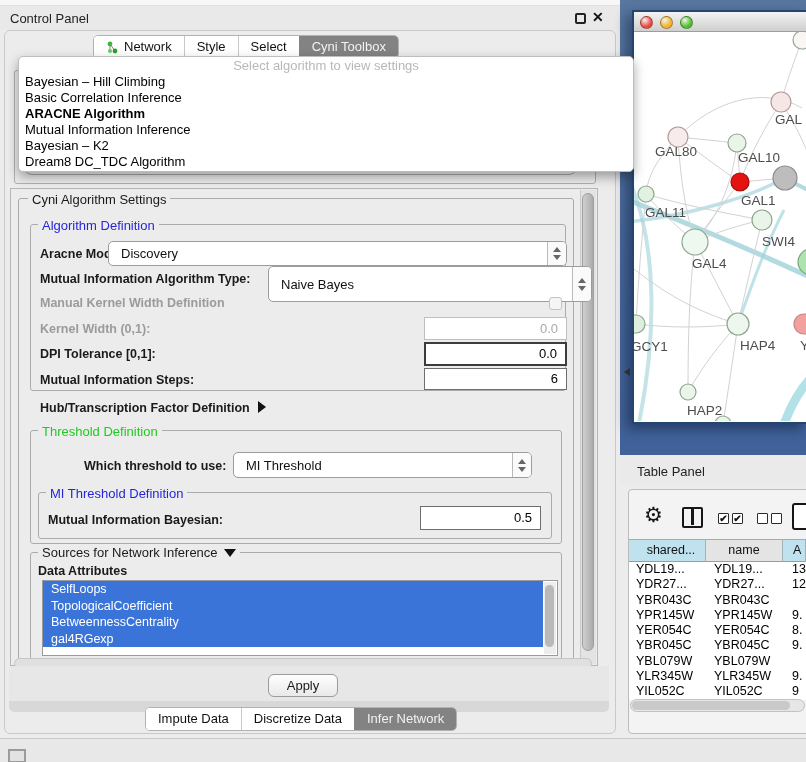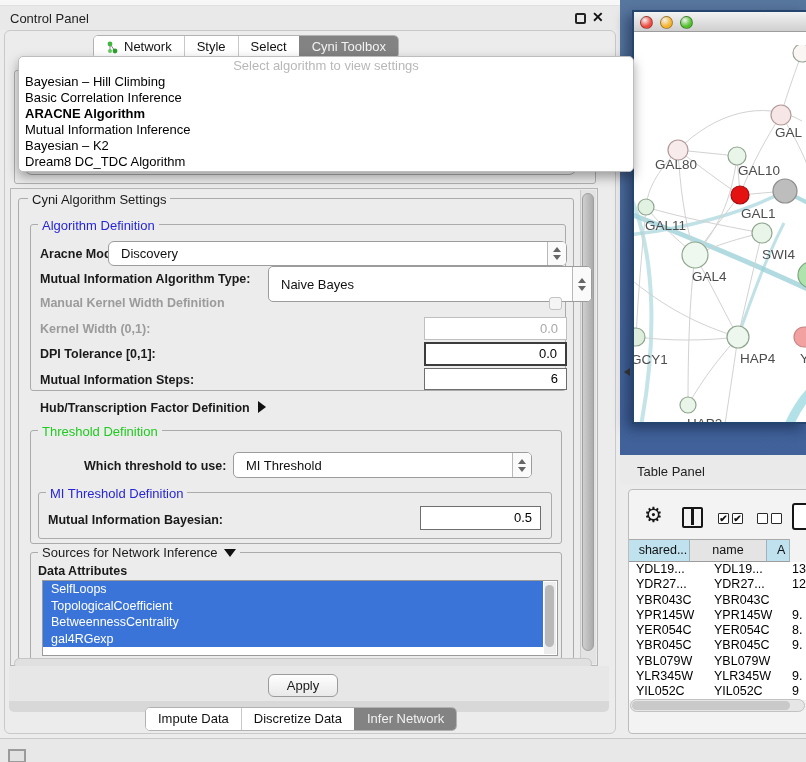--- a/index.html
+++ b/index.html
@@ -88,21 +88,21 @@
       background:linear-gradient(#fefefe,#e9e9e9); font-size:13px; text-align:center; line-height:21px; }
 
   
   #desktop { left:620px; top:0; width:186px; height:456px;
       background:linear-gradient(180deg,#58779f 0%,#47689c 55%,#40619a 100%); }
   #net-window { left:632px; top:10px; width:176px; height:414px; border:2px solid #24466e; background:#fff;
       box-shadow:-5px 5px 12px rgba(5,15,40,.45); overflow:hidden; }
   #net-titlebar { position:absolute; left:0; top:0; right:0; height:20px;
       background:linear-gradient(#f3f3f3,#cfcfcf); border-bottom:1px solid #9e9e9e; }
   .traffic { position:absolute; top:4px; width:13px; height:13px; border-radius:50%; }
-  #net-canvas { position:absolute; left:0; top:33px; width:172px; height:389px; background:#fff; }
+  #net-canvas { position:absolute; left:0; top:20px; width:172px; height:389px; background:#fff; }
   #resize-cursor { left:624px; top:368px; width:0; height:0; border-top:4px solid transparent; border-bottom:4px solid transparent;
       border-right:6px solid #2e2e2e; z-index:5; }
 
   
   #tp-titlebar { left:620px; top:455px; width:186px; height:29px; background:#eaeaea; }
   #tp-title { left:637px; top:464px; font-size:13px; color:#222; }
   #tp-body { left:628px; top:489px; width:182px; height:245px; background:#f3f3f3; border:1px solid #bcbcbc; border-radius:4px; }
   #gear-icon { left:644px; top:503px; font-size:21px; color:#161616; }
   #pane-icon { left:682px; top:507px; width:21px; height:21px; border:2.5px solid #161616; border-radius:2px; }
   #pane-icon::after { content:""; position:absolute; left:7px; top:0; width:2.5px; height:16px; background:#161616; }
@@ -183,21 +183,21 @@
 <div class="abs" id="settings-vscroll"></div>
 <div class="abs" id="settings-vthumb"></div>
 
 <div class="abs groupbox" style="left:18px; top:198px; width:556px; height:462px;"></div>
 <div class="abs groupbox-label" style="left:28px; top:192px;">Cyni Algorithm Settings</div>
 
 <div class="abs groupbox" style="left:30px; top:224px; width:536px; height:167px;"></div>
 <div class="abs groupbox-label lbl-blue" style="left:38px; top:218px;">Algorithm Definition</div>
 
 <div class="fieldlabel" style="left:40px; top:247px;">Aracne Mode:</div>
-<div class="combo" style="left:108px; top:241px; width:459px; height:25px;border-radius:6px;">
+<div class="combo" style="left:108px; top:241px; width:459px; height:25px;">
   <span class="val">Discovery</span>
   <span class="stepper">
       <i class="tri-up"></i>
       <i class="tri-down"></i>
     </span>
 </div>
 
 <div class="fieldlabel" style="left:40px; top:272px;">Mutual Information Algorithm Type:</div>
 <div class="combo" style="left:243px; top:266px; width:324px; height:36px;margin-left:25px;">
   <span class="val">Naive Bayes</span>
@@ -349,21 +349,21 @@
 
 <div class="abs" id="gear-icon">⚙</div>
 <div class="abs" id="pane-icon"></div>
 <div class="mini-check" style="left:718px; top:513px;">✔</div>
 <div class="mini-check" style="left:732px; top:513px;">✔</div>
 <div class="mini-check" style="left:757px; top:513px;"></div>
 <div class="mini-check" style="left:771px; top:513px;"></div>
 <div class="abs" id="page-icon"></div>
 
 <div class="abs" id="tp-header">
-  <div class="tp-hcell hc-blue" style="width:61px;padding-left:8px;">shared...</div>
+  <div class="tp-hcell hc-blue" style="width:77px;padding-left:8px;">shared...</div>
   <div class="tp-hcell hc-gray" style="width:77px;">name</div>
   <div class="tp-hcell hc-blue" style="width:23px; text-align:left; padding-left:10px;">A</div>
 </div>
 <div class="abs" id="tp-rows">
     <div class="tp-row">
       <div class="tp-c1">YDL19...</div>
       <div class="tp-c2">YDL19...</div>
       <div class="tp-c3">13</div>
     </div>
     <div class="tp-row">

